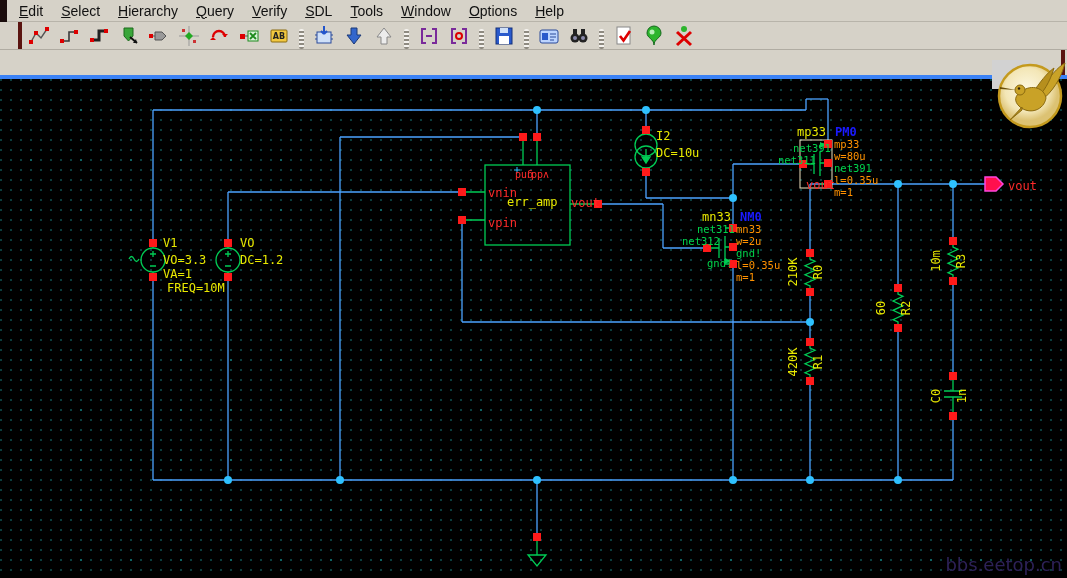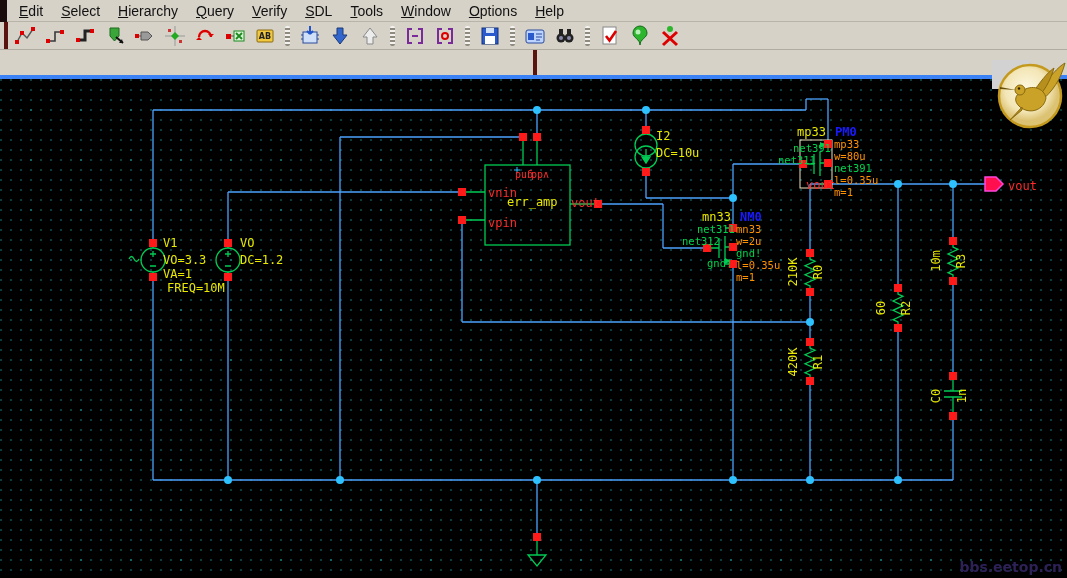--- a/index.html
+++ b/index.html
@@ -6,36 +6,36 @@
   body{width:1067px;height:578px;position:relative;overflow:hidden;
        font-family:"Liberation Sans",sans-serif;background:#000;}
   
   .bar{position:absolute;left:0;width:1067px;background:#d6d2c8;box-sizing:border-box;}
   #menubar{top:0;height:22px;border-bottom:1px solid #b8b4aa;display:flex;align-items:center;padding-left:10px;}
   #menubar .edgeblock{position:absolute;left:0;top:0;width:7px;height:22px;background:#1a0c0c;}
   .menu-item{font-size:14px;color:#111;padding:2px 9px;white-space:nowrap;cursor:default;}
   .menu-item u{text-decoration:underline;}
   #toolbar1{top:22px;height:28px;border-bottom:1px solid #b0aca2;}
   #toolbar2{top:50px;height:29px;border-bottom:4px solid #3b82f6;flex-direction:column;}
-  .tb{display:flex;align-items:center;padding-left:4px;}
+  .tb{display:flex;align-items:flex-end;padding-left:18px;}
   .tb .edge{width:4px;height:100%;background:#5a1410;margin-right:2px;flex:0 0 auto;}
   .gripper{width:5px;height:20px;margin:0 5px;flex:0 0 auto;
     background:repeating-linear-gradient(180deg,#f4f2ee 0 2px,#8e8a80 2px 4px);border-radius:2px;}
   .tbtn{width:26px;height:24px;display:flex;align-items:center;justify-content:center;flex:0 0 auto;
         background:transparent;border:1px solid transparent;margin:0 1px;}
   .tbtn svg{display:block;}
   .tb-sep{width:1px;height:20px;background:#8a867c;border-right:1px solid #fff;margin:0 6px;flex:0 0 auto;}
   
   #canvas{position:absolute;top:79px;left:0;width:1067px;height:499px;background:#000;
     background-image:radial-gradient(circle,#0e6565 1px,transparent 1.4px),
                      radial-gradient(circle,#0a3e3e 1px,transparent 1.2px);
     background-size:50px 50px,10px 10px;background-position:6px 6px,6px 6px;}
   #schem{position:absolute;top:-79px;left:0;}
   #watermark{position:absolute;right:5px;bottom:3px;font-family:"DejaVu Sans",sans-serif;
-    font-weight:bold;font-size:14px;color:#2d2157;letter-spacing:0px;}
+    font-weight:normal;font-size:18px;color:#2d2157;letter-spacing:0px;}
   
   #logo{position:absolute;left:992px;top:60px;width:75px;height:70px;pointer-events:none;}
   .schem-text{font-family:"DejaVu Sans Mono",monospace;}
 </style>
 </head>
 <body>
 
 <div class="bar" id="menubar">
   <div class="edgeblock"></div>
 <span class="menu-item"><u>E</u>dit</span>

